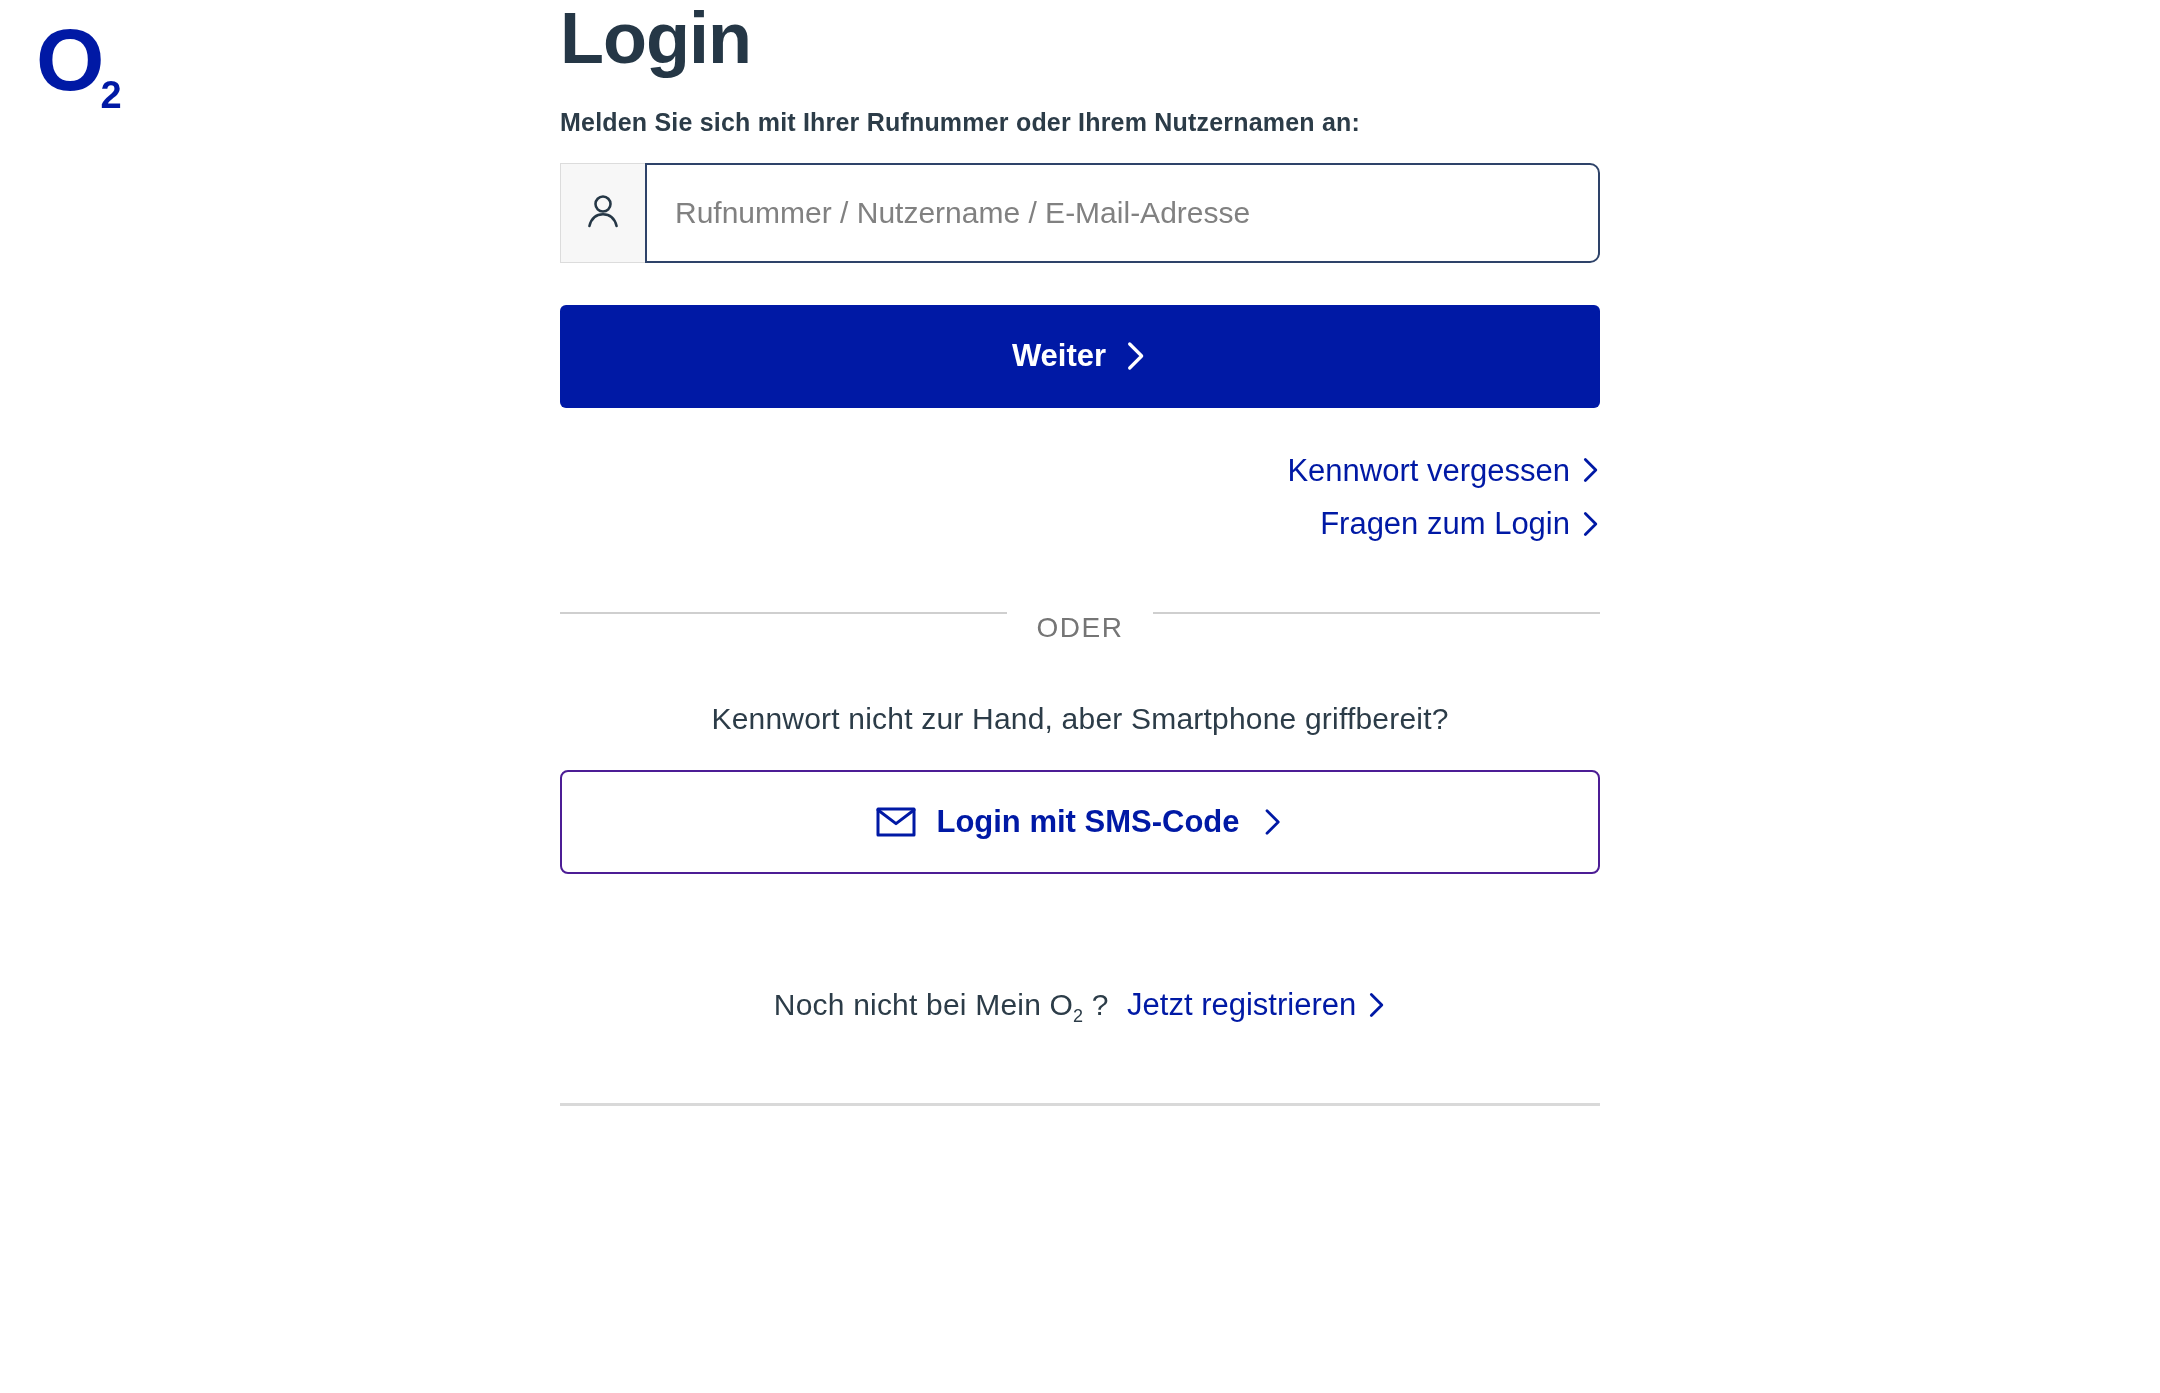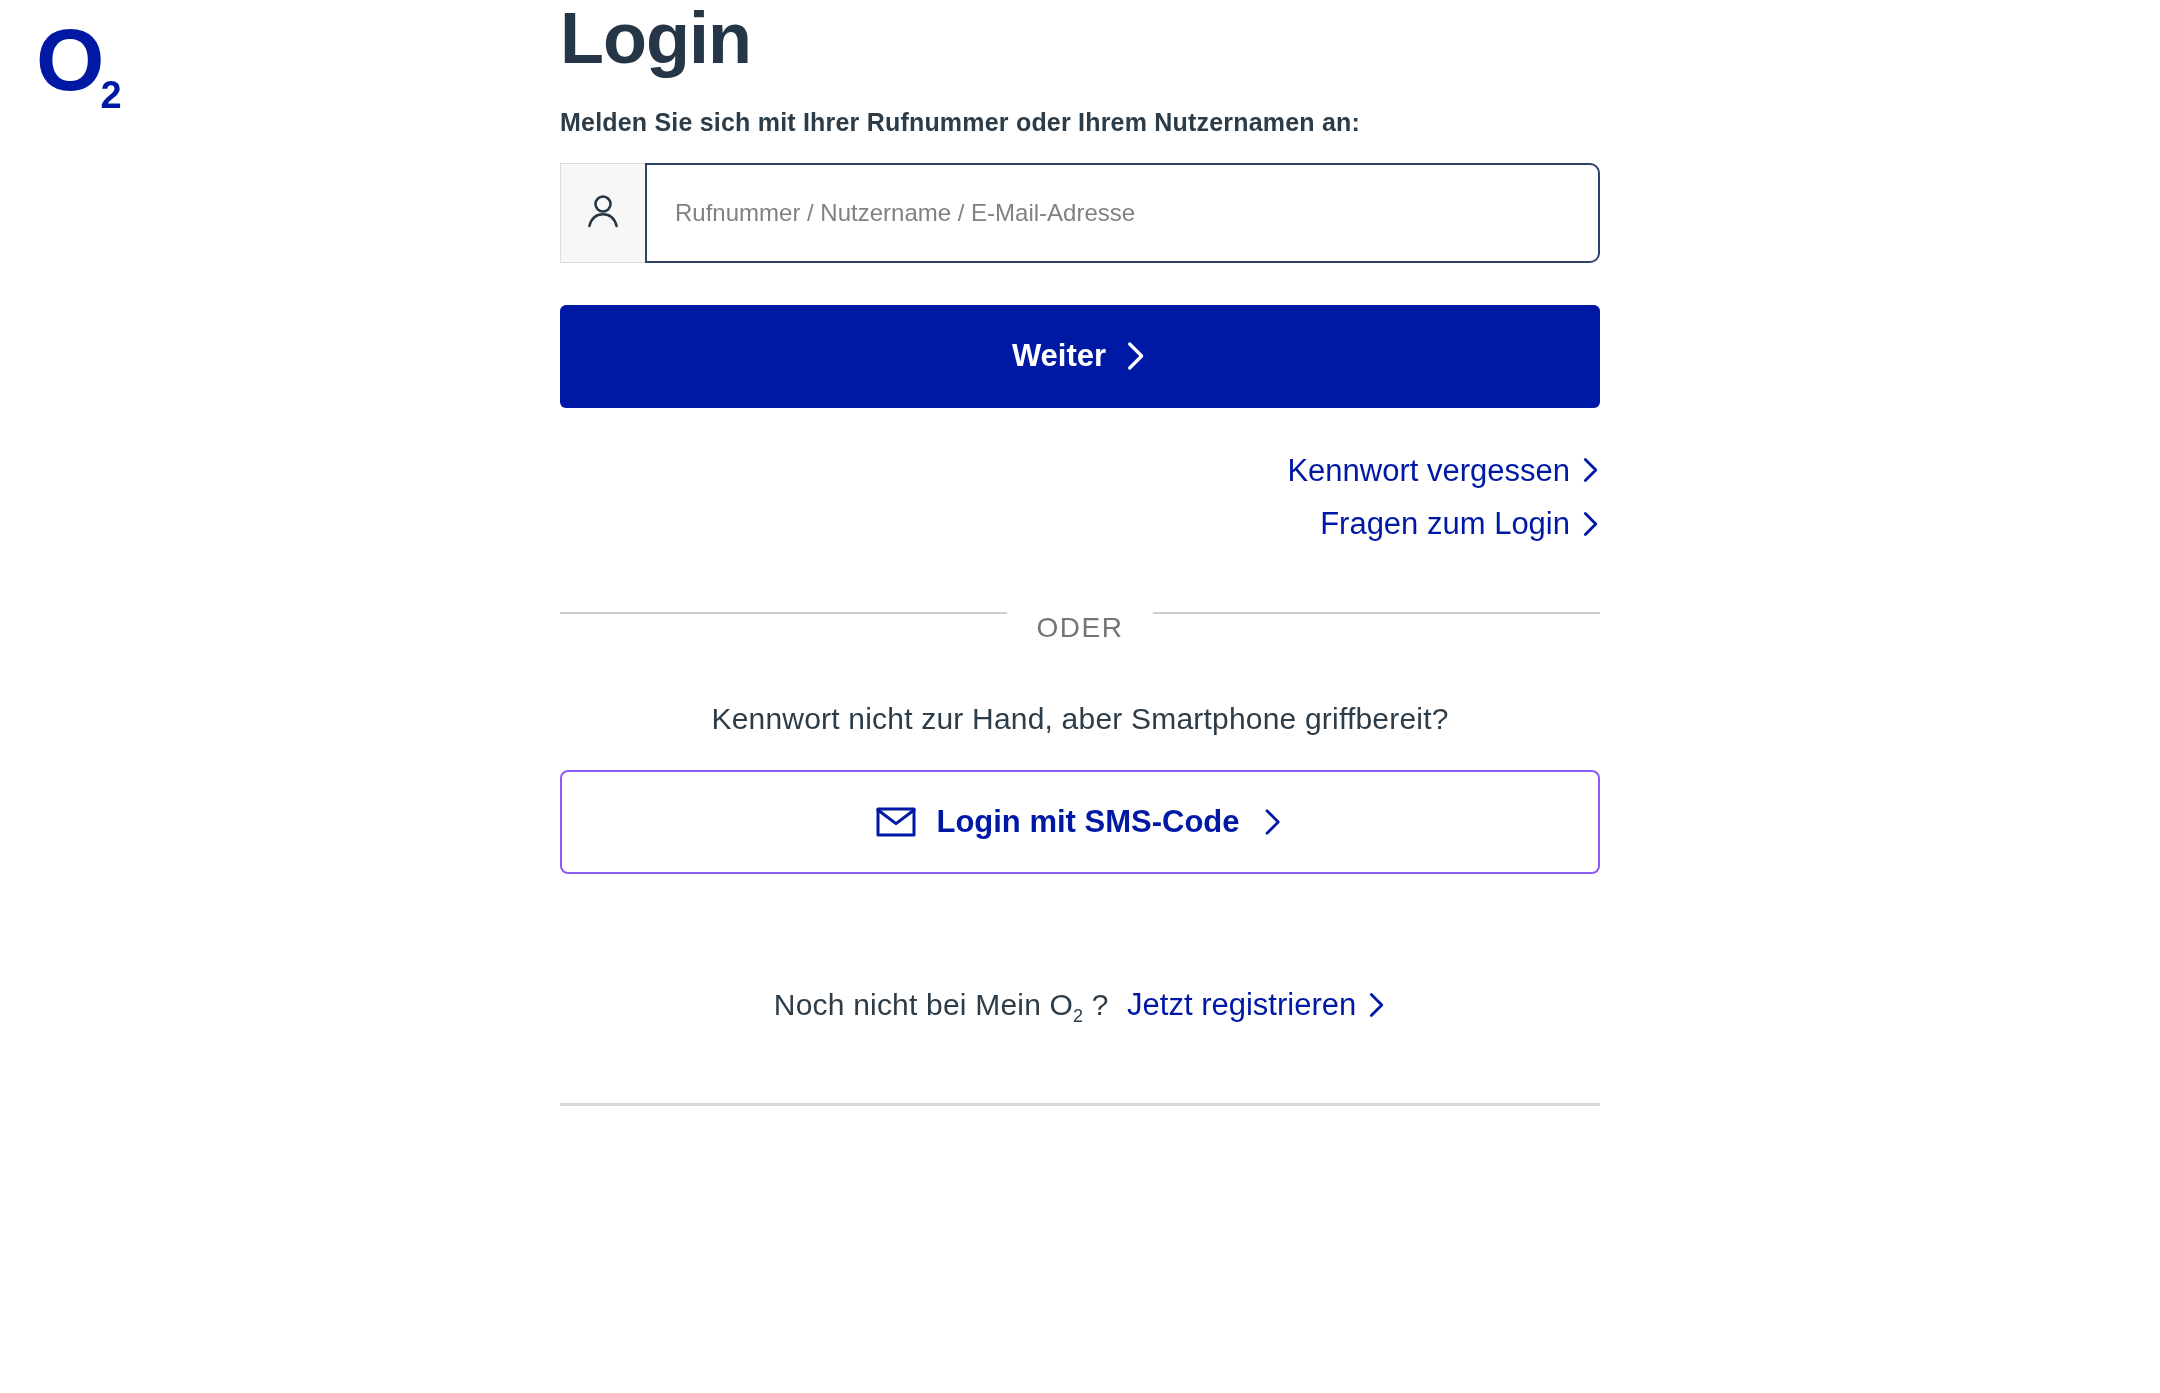--- a/index.html
+++ b/index.html
@@ -48,21 +48,21 @@
     border-right: none;
     display: flex; align-items: center; justify-content: center;
     flex-shrink: 0;
   }
   .username-input {
     flex: 1;
     height: 100%;
     border: 2px solid #2e4369;
     border-radius: 0 10px 10px 0;
     font-family: "Liberation Sans", "DejaVu Sans", sans-serif;
-    font-size: 24px;
+    font-size: 30px;
     color: #253746;
     padding: 0 28px;
     outline: none;
     background: #ffffff;
   }
   .username-input::placeholder { color: #818181; opacity: 1; }
 
   .primary-button {
     margin-top: 42px;
     width: 100%;
@@ -114,21 +114,21 @@
     text-align: center;
     font-size: 30px;
     color: #2c3c48;
     letter-spacing: 0.2px;
   }
   .sms-button {
     margin-top: 34px;
     width: 100%;
     height: 104px;
     background: #ffffff;
-    border: 2px solid #8b5cf6;
+    border: 2px solid #4c1d95;
     border-radius: 8px;
     display: flex; align-items: center; justify-content: center;
     gap: 20px;
     color: #0019A5;
     font-family: "Liberation Sans", "DejaVu Sans", sans-serif;
     font-size: 31px;
     font-weight: bold;
     cursor: pointer;
   }
 

